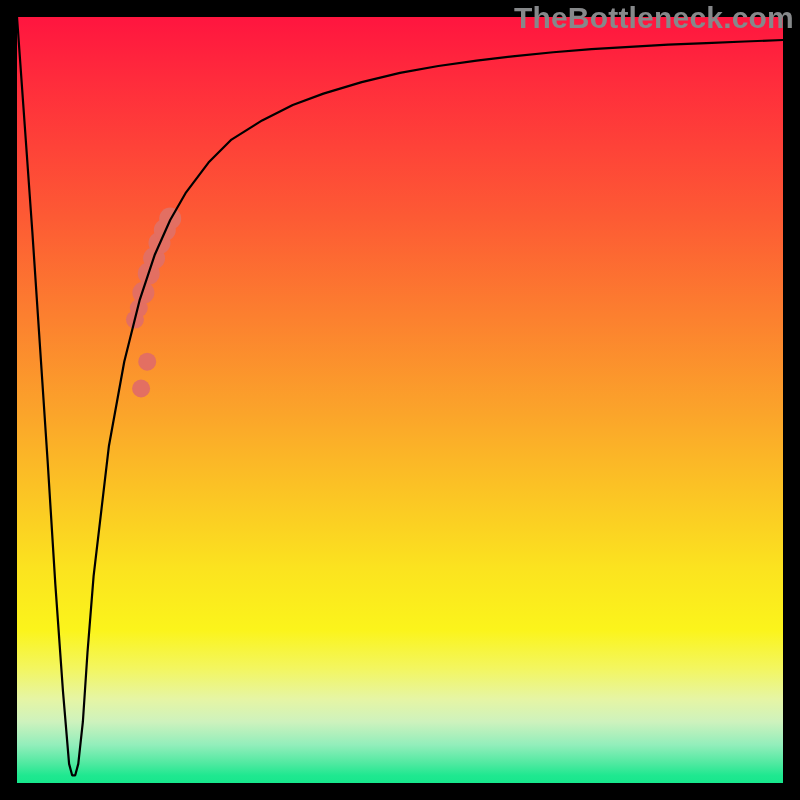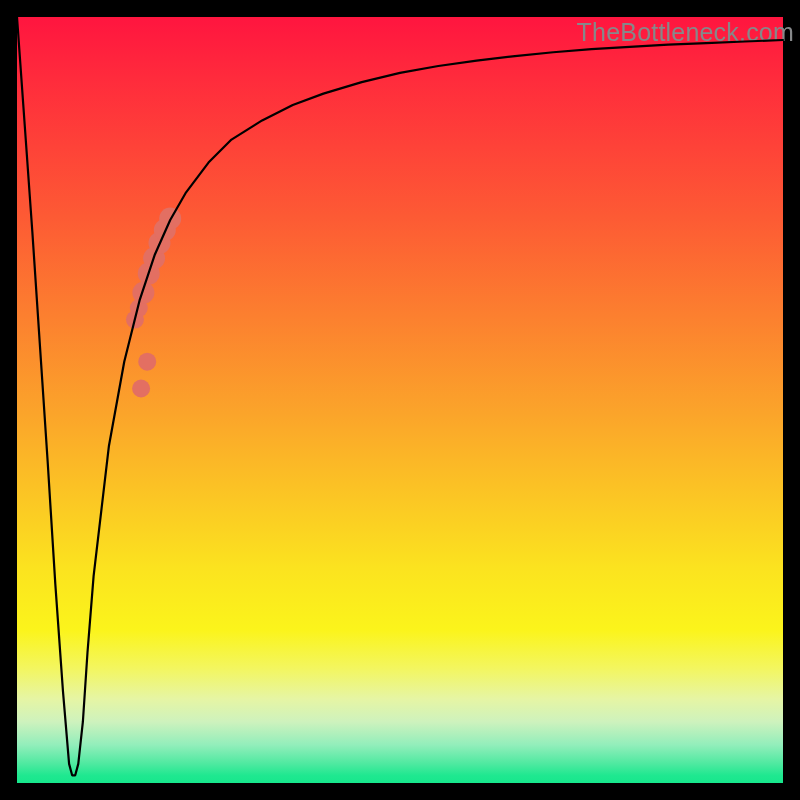--- a/index.html
+++ b/index.html
@@ -44,25 +44,25 @@
       #e6f5a4 89%,
       #cef2bd 92%,
       #93eebb 95%,
       #4ee9a0 97.5%,
       #1fe890 99%,
       #17e78c 100%
     );
   }
   .watermark {
     position: absolute;
-    top: 18px;
+    top: 1px;
     right: 6px;
     font-family: Arial, Helvetica, sans-serif;
-    font-size: 25px;
-    font-weight: normal;
+    font-size: 30px;
+    font-weight: bold;
     color: #86888a;
     letter-spacing: 0.2px;
     user-select: none;
   }
   svg.overlay {
     position: absolute;
     left: 17px;
     top: 17px;
     width: 766px;
     height: 766px;

